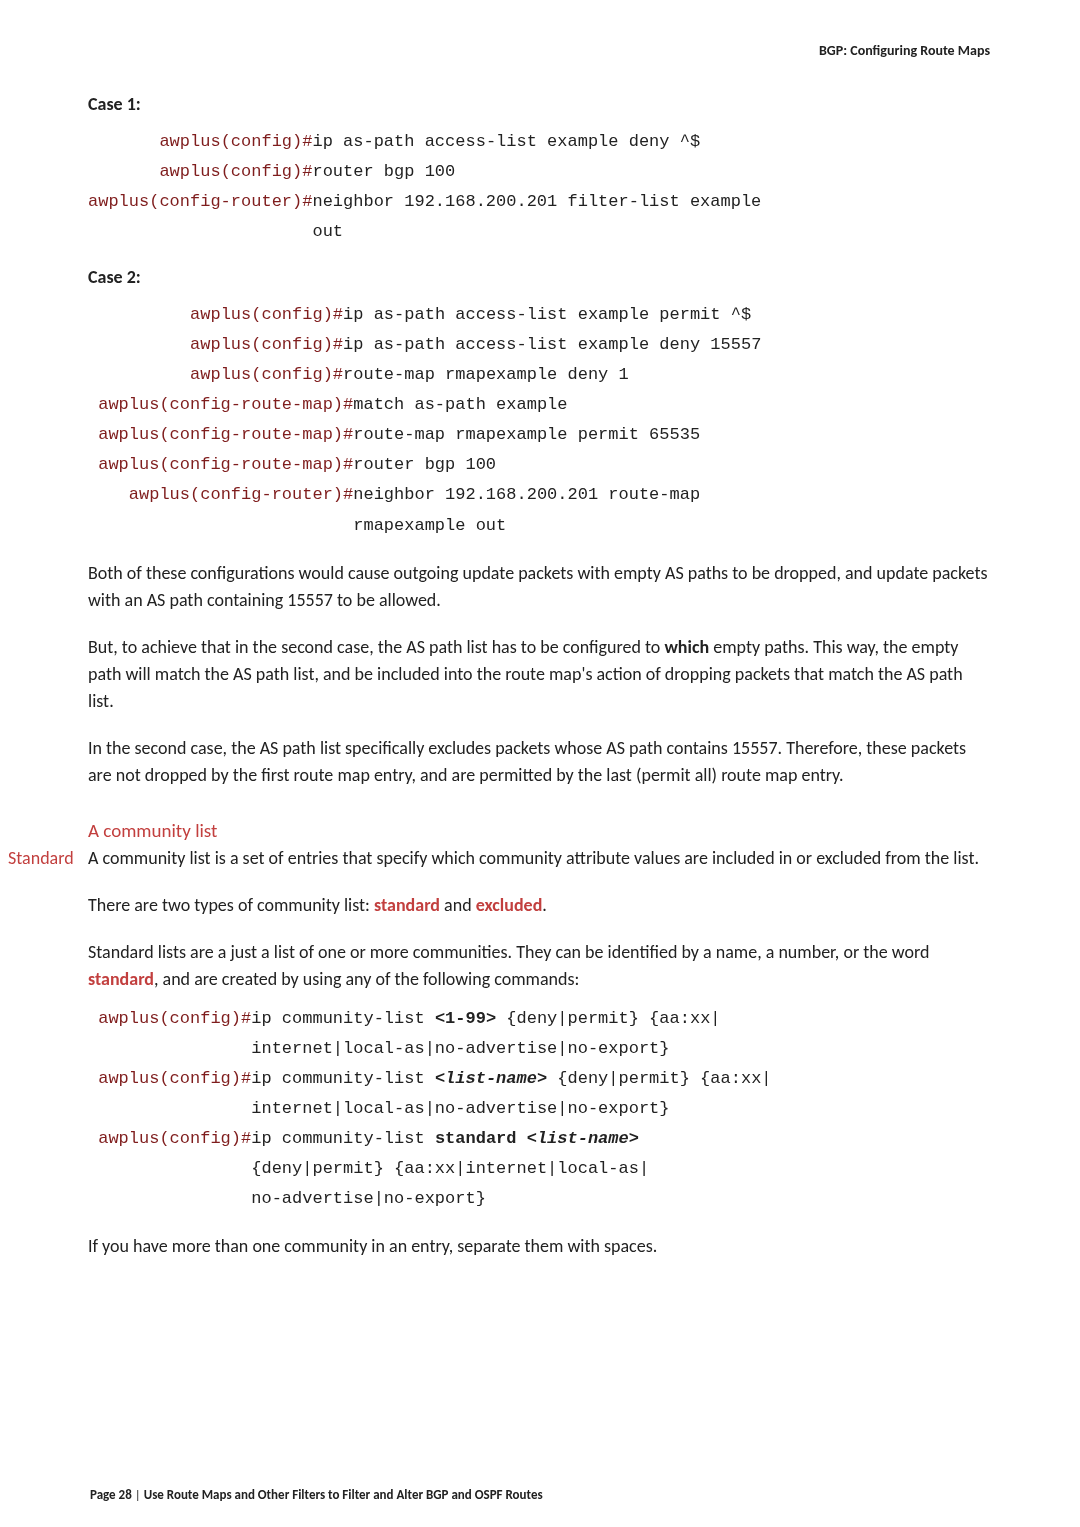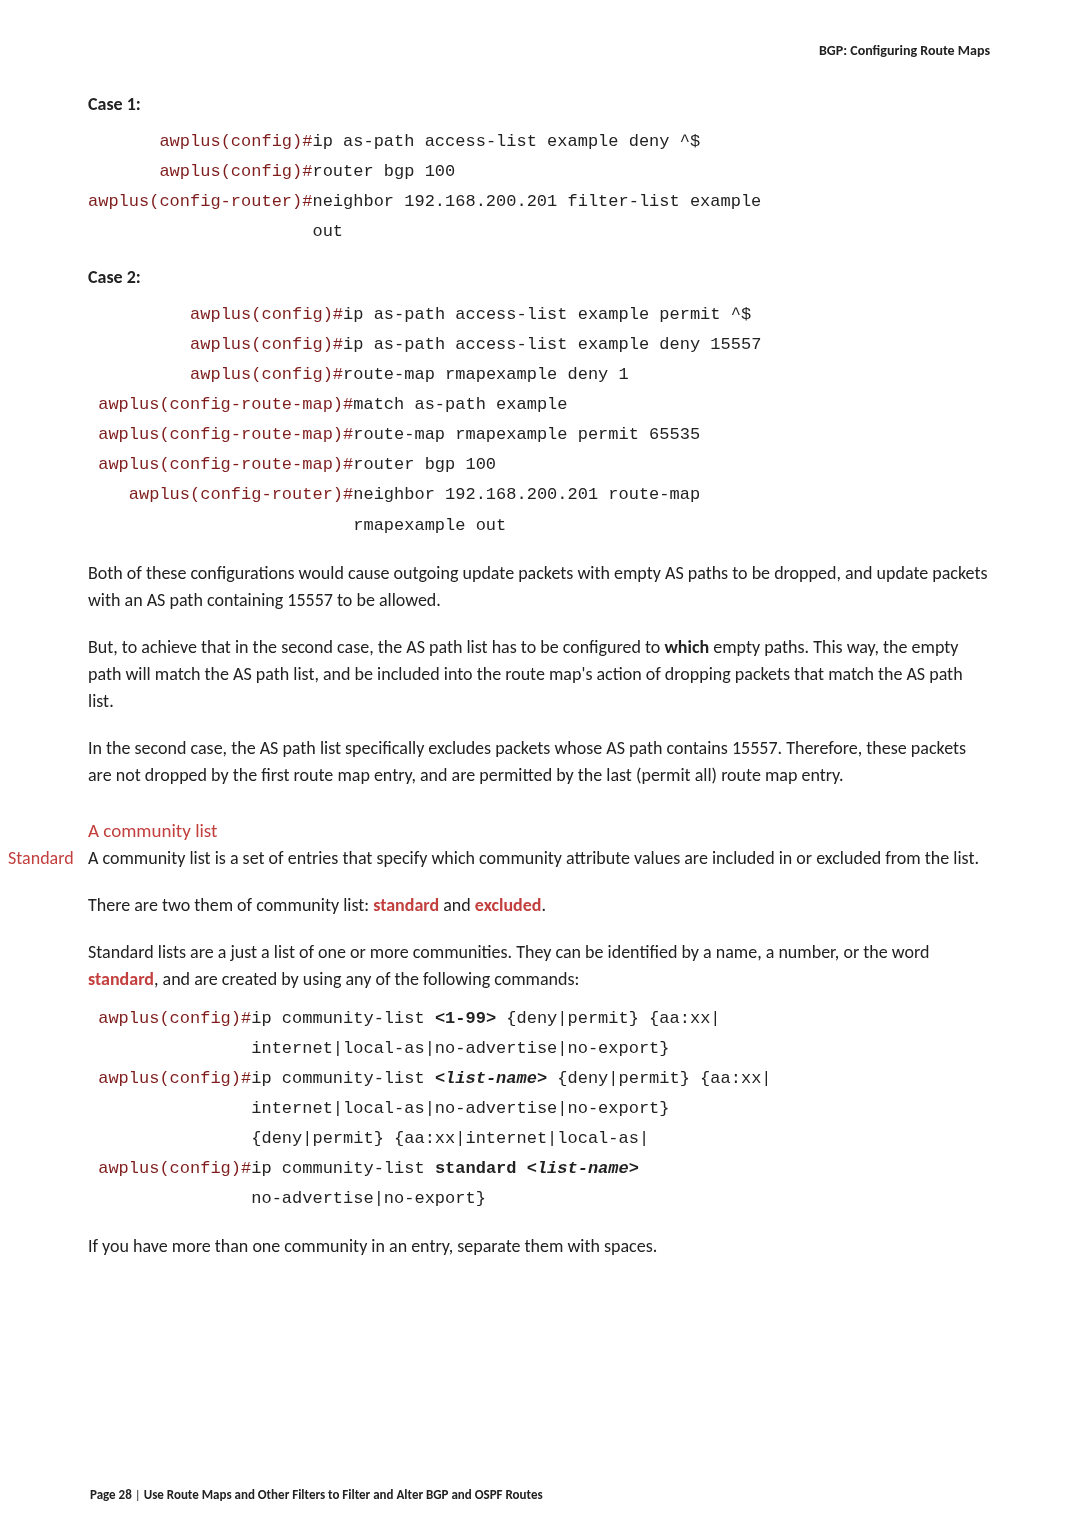--- a/index.html
+++ b/index.html
@@ -110,31 +110,31 @@
 
   <div class="para">In the second case, the AS path list specifically excludes packets whose AS path contains 15557. Therefore, these packets are not dropped by the first route map entry, and are permitted by the last (permit all) route map entry.</div>
 
   <div class="section-red">A community list</div>
 
   <div style="position:relative;">
     <span class="margin-label" style="left:-80px; top:0;">Standard</span>
     <div>A community list is a set of entries that specify which community attribute values are included in or excluded from the list.</div>
   </div>
 
-  <div class="para"><span>There are two them of community list: </span><span class="red-bold">standard</span><span> and </span><span class="red-bold">excluded</span><span>.</span></div>
+  <div class="para"><span>There are two types of community list: </span><span class="red-bold">standard</span><span> and </span><span class="red-bold">excluded</span><span>.</span></div>
 
   <div class="para"><span>Standard lists are a just a list of one or more communities. They can be identified by a name, a number, or the word </span><span class="red-bold">standard</span><span>, and are created by using any of the following commands:</span></div>
 
   <div>
     <div class="cmd-block"> <span class="prompt">awplus(config)#</span><span>ip community-list </span><span class="cmd-bold">&lt;1-99&gt;</span><span> {deny|permit} {aa:xx|</span></div>
     <div class="cmd-block">                <span>internet|local-as|no-advertise|no-export}</span></div>
     <div class="cmd-block"> <span class="prompt">awplus(config)#</span><span>ip community-list </span><span class="cmd-bold-italic">&lt;list-name&gt;</span><span> {deny|permit} {aa:xx|</span></div>
     <div class="cmd-block">                <span>internet|local-as|no-advertise|no-export}</span></div>
+    <div class="cmd-block"> <span class="prompt">awplus(config)#</span><span>ip community-list </span><span class="cmd-bold">standard</span><span> </span><span class="cmd-bold-italic">&lt;list-name&gt;</span></div>
     <div class="cmd-block">                <span>{deny|permit} {aa:xx|internet|local-as|</span></div>
-    <div class="cmd-block"> <span class="prompt">awplus(config)#</span><span>ip community-list </span><span class="cmd-bold">standard</span><span> </span><span class="cmd-bold-italic">&lt;list-name&gt;</span></div>
     <div class="cmd-block">                <span>no-advertise|no-export}</span></div>
   </div>
 
   <div class="para">If you have more than one community in an entry, separate them with spaces.</div>
 
   <div class="footer">
     <span>Page </span><span class="pgnum">28</span><span class="light"> |  </span><span>Use Route Maps and Other Filters to Filter and Alter BGP and OSPF Routes</span>
   </div>
 
 </div>

